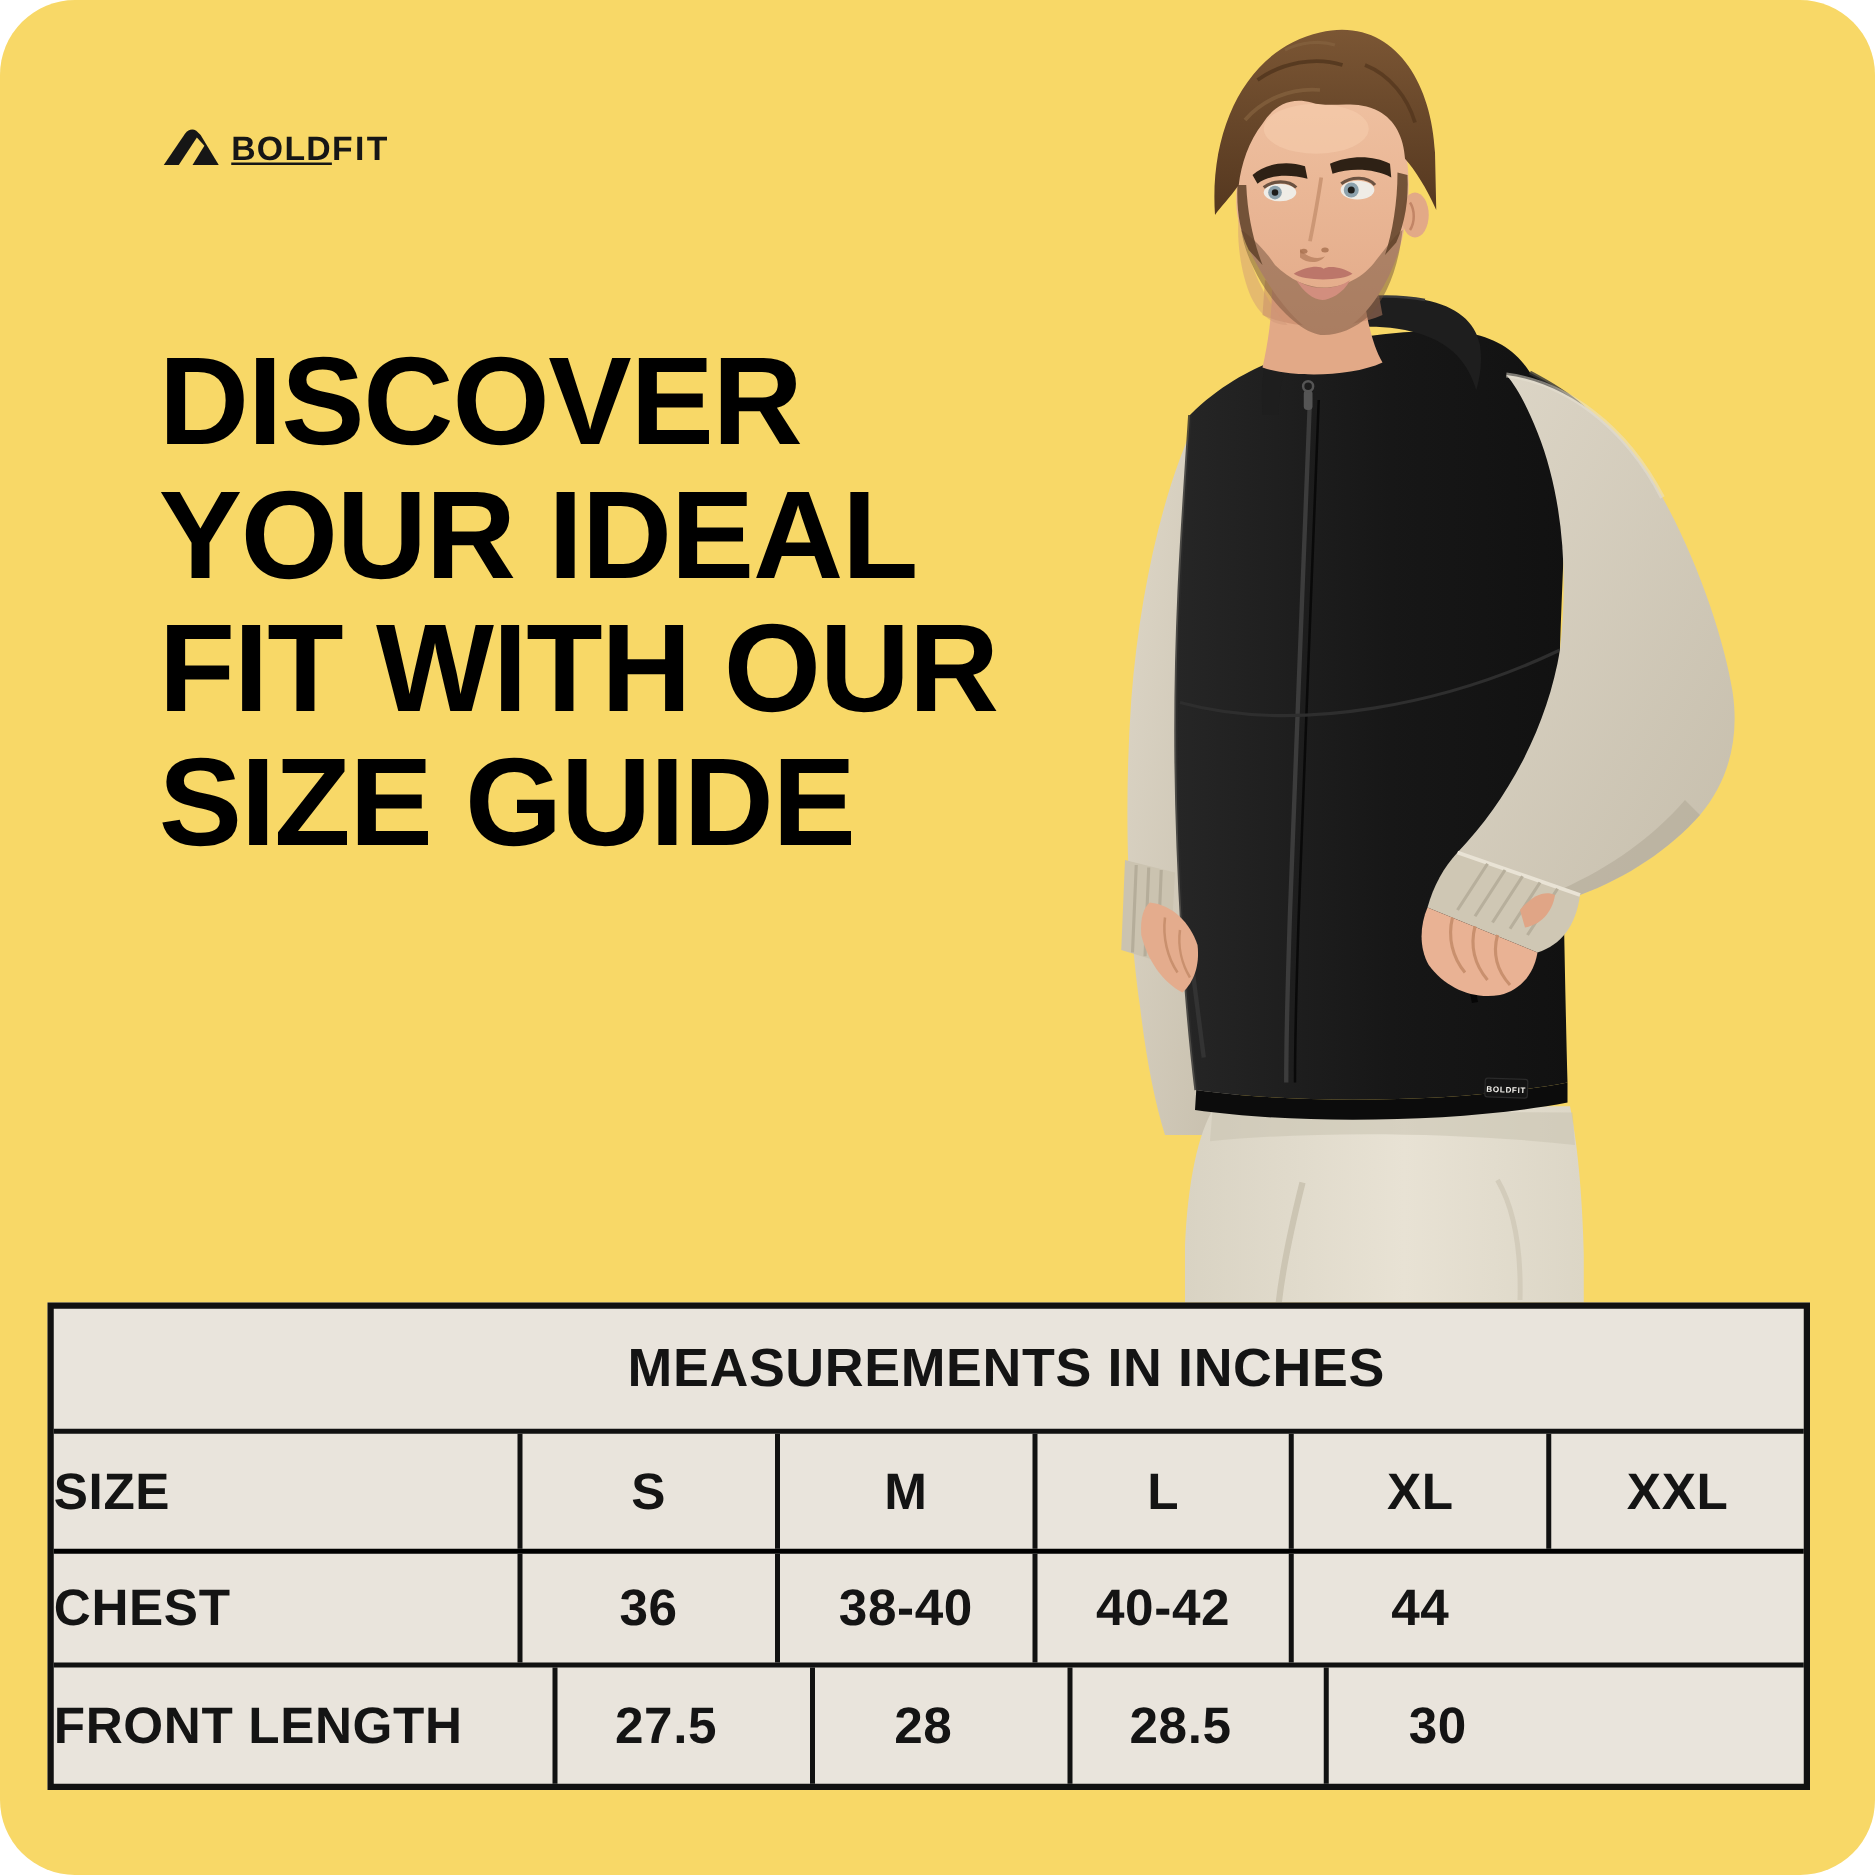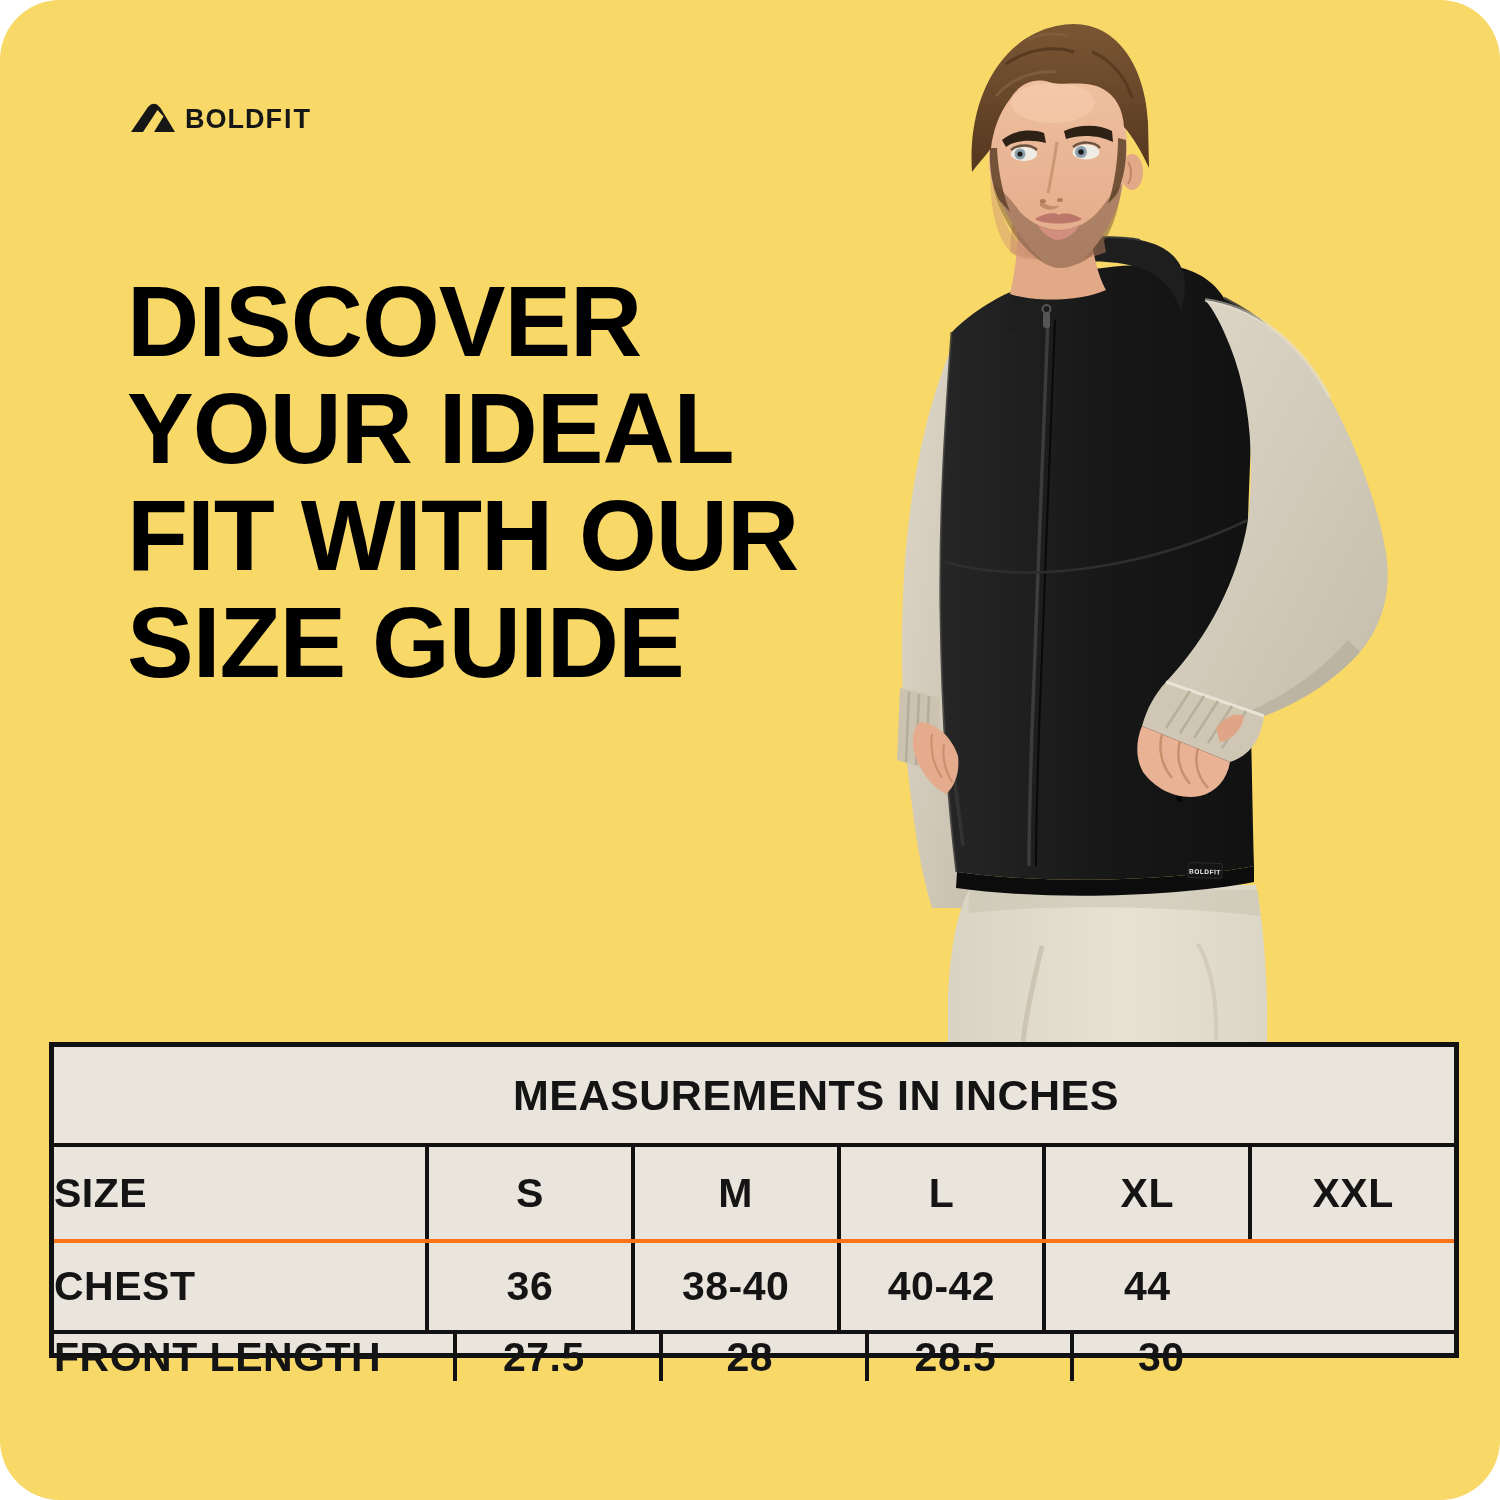--- a/index.html
+++ b/index.html
@@ -18,55 +18,55 @@
     overflow: hidden;
   }
   
   .logo {
     position: absolute; left: 130px; top: 100px;
     display: flex; align-items: center; gap: 9px;
     height: 36px;
   }
   .logo-mark { width: 46px; height: 32px; display: block; }
   .logo-text { font-size: 27px; color: #161616; letter-spacing: 1px; line-height: 1; padding-top: 2px; }
-  .lt-bold { font-weight: 800; }
+  .lt-bold { font-weight: 800; text-decoration: underline; }
   .lt-light { font-weight: 700; letter-spacing: 2px; }
   
   .headline {
     position: absolute; left: 127px; top: 268px;
     margin: 0;
     color: #000000;
     font-size: 100px; font-weight: bold;
     line-height: 1.07; letter-spacing: -1px;
     white-space: nowrap;
   }
   .headline span { display: block; }
   
   .model { position: absolute; left: 860px; top: 0; width: 640px; height: 1042px; }
   .model text { font-family: "Liberation Sans", sans-serif; }
   
   .size-table {
-    position: absolute; left: 49px; top: 1042px;
-    width: 1410px; height: 316px;
+    position: absolute; left: 38px; top: 1042px;
+    width: 1410px; height: 390px;
     background: #E9E4DC;
     border: 5px solid #111111;
     display: flex; flex-direction: column;
     color: #141414;
   }
   .st-title {
     height: 100px; flex: 0 0 100px;
     display: flex; align-items: center; justify-content: center;
     font-size: 43px; font-weight: bold; letter-spacing: 0.5px;
     border-bottom: 4px solid #111111;
     transform: none;
   }
   .st-title-inner { transform: translateX(62px); }
   .st-row { display: grid; grid-template-columns: 371px 1fr 1fr 1fr 1fr 1fr; }
   .st-r1 { flex: 0 0 92px; }
-  .st-r2 { flex: 0 0 91px; border-top: 4px solid #f97316; }
+  .st-r2 { flex: 0 0 91px; border-top: 4px solid #000000; }
   .st-r3 { flex: 1 1 auto; border-top: 4px solid #111111; gap: 28px; }
   .st-cell {
     display: flex; align-items: center; justify-content: center;
     font-size: 41px; font-weight: bold; letter-spacing: 0.5px;
   }
   .st-cell + .st-cell { border-left: 4px solid #111111; }
   .st-cell.label { justify-content: flex-start; }
 </style>
 </head>
 <body>

